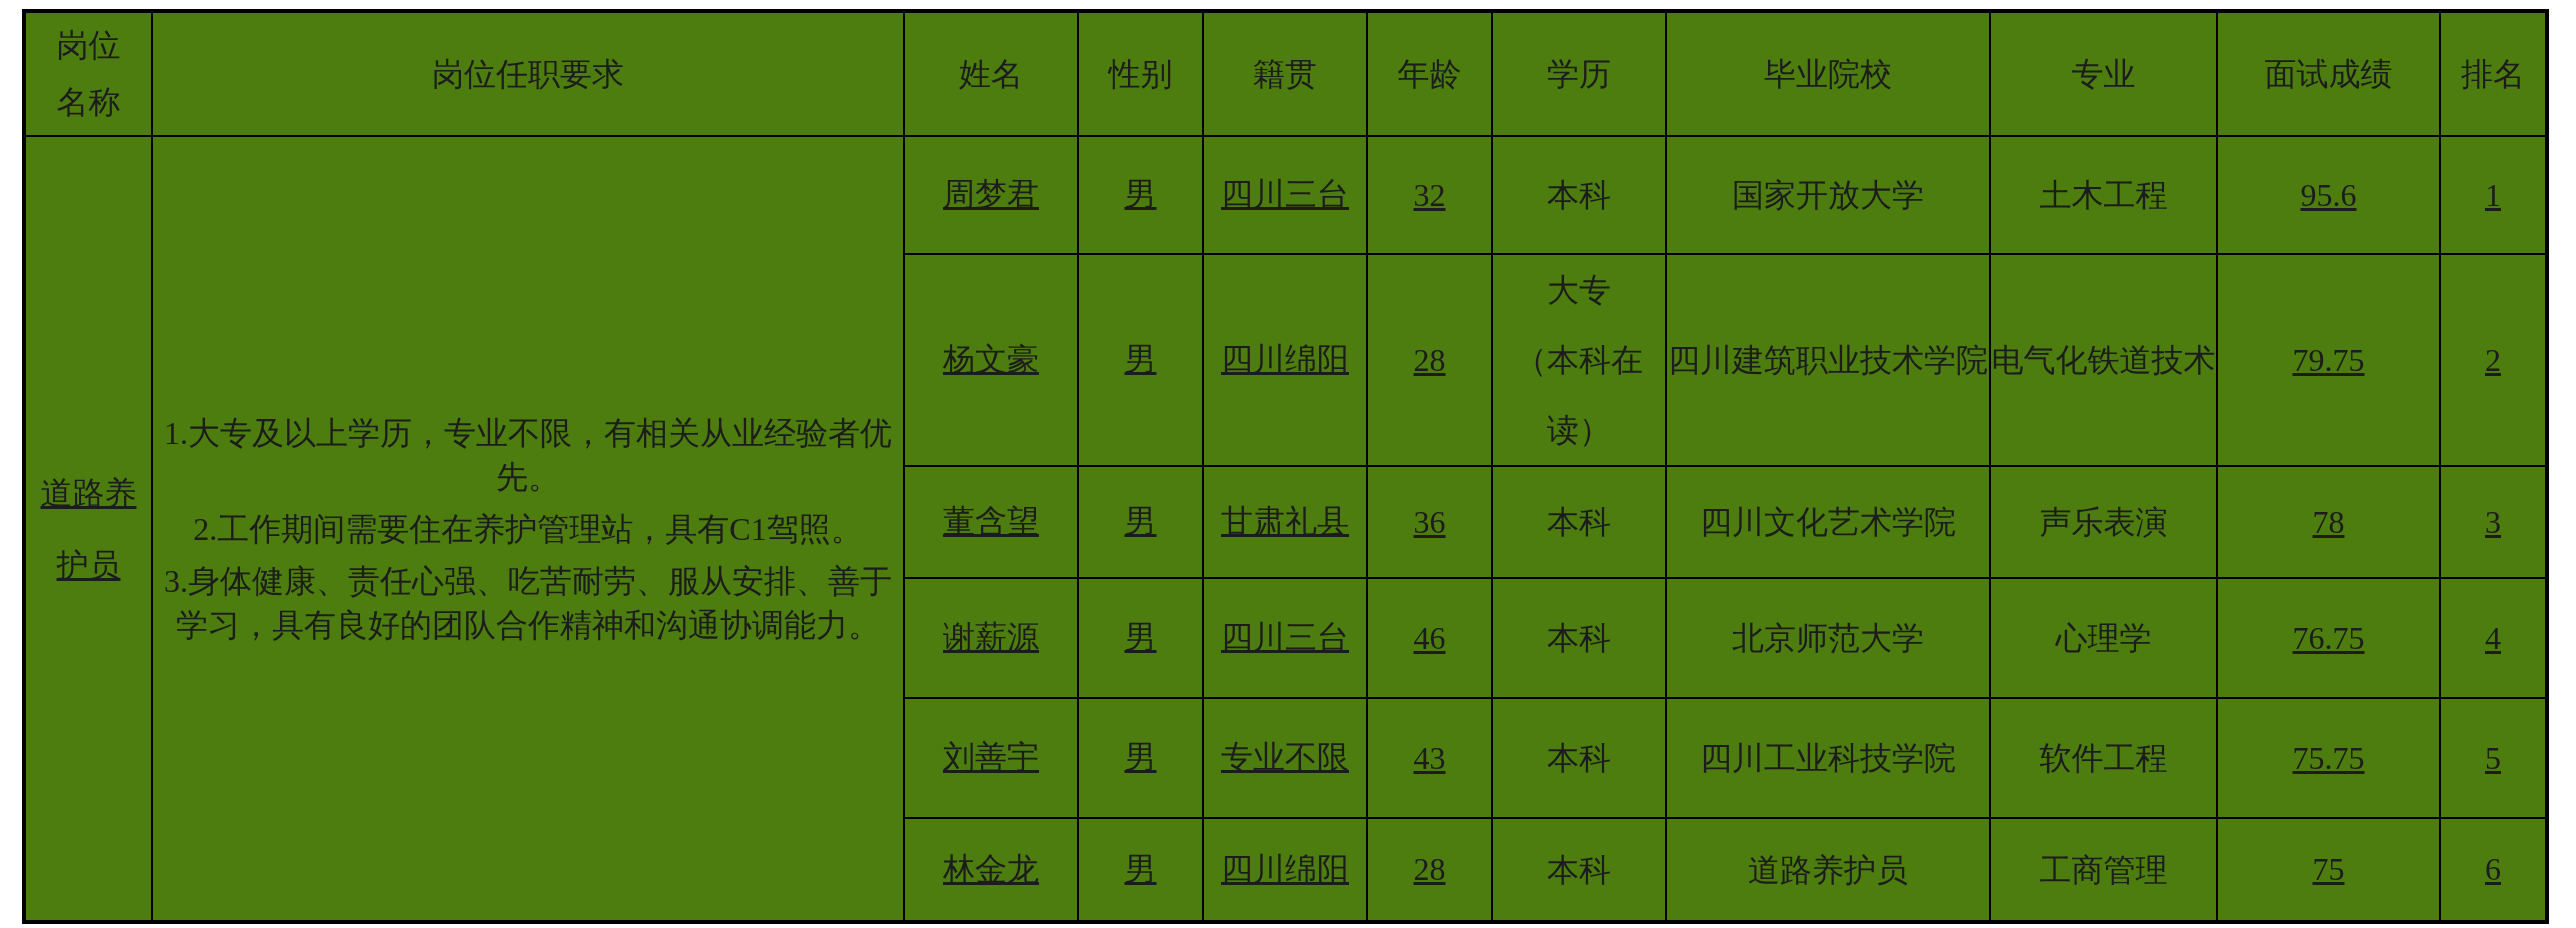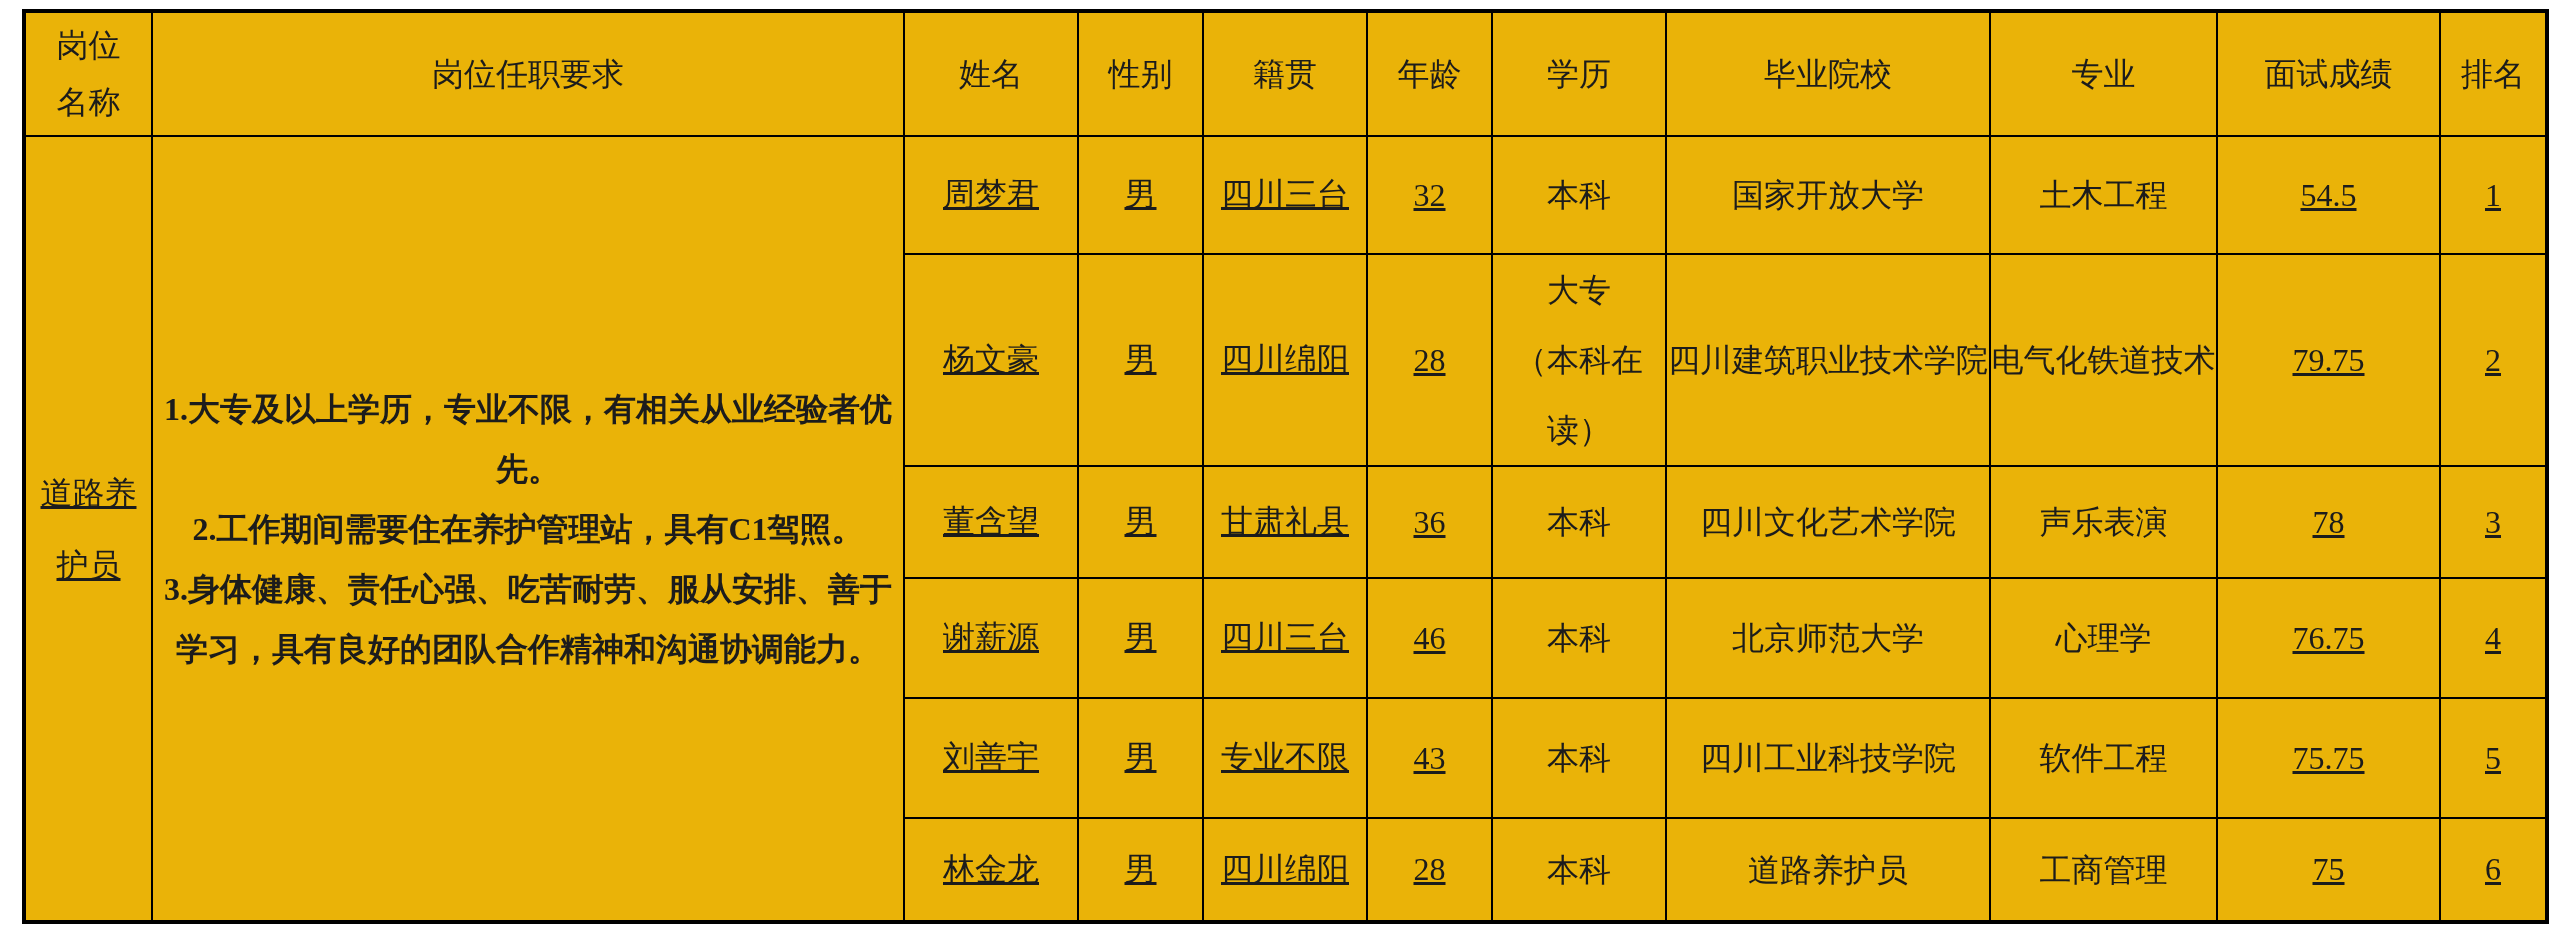--- a/index.html
+++ b/index.html
@@ -14,21 +14,21 @@
   }
   .page {
     padding: 9px 22px;
     box-sizing: border-box;
   }
   table.sheet {
     border-collapse: collapse;
     table-layout: fixed;
     width: 2523px;
     border: 4px solid #000;
-    background: #eab308;
+    background: #4d7c0f;
   }
   table.sheet td, table.sheet th {
     border: 2px solid #000;
     font-size: 32px;
     font-weight: normal;
     text-align: center;
     vertical-align: middle;
     padding: 0;
     overflow: hidden;
     word-break: break-all;
@@ -51,23 +51,22 @@
     padding: 0 17px;
     text-decoration: underline;
   }
   
   td.req-cell {
     text-align: left;
     vertical-align: middle;
     padding: 0 18px 0 14px;
   }
   .req-line {
-    line-height: 60px;
-    margin: 0;
-    font-weight: bold;
+    line-height: 44px;
+    margin: 8px;
   }
   
   td.c { padding: 0 8px; text-decoration: underline; }
   td.edu   { padding: 0 17px; line-height: 70px; white-space: pre-line; }
   td.school{ padding: 0 12px; line-height: 70px; }
   td.major { padding: 0 24px; line-height: 70px; }
 </style>
 </head>
 <body>
 
@@ -109,21 +108,21 @@
         <p class="req-line">2.工作期间需要住在养护管理站，具有C1驾照。</p>
         <p class="req-line">3.身体健康、责任心强、吃苦耐劳、服从安排、善于学习，具有良好的团队合作精神和沟通协调能力。</p>
       </td>
       <td class="c">周梦君</td>
       <td class="c">男</td>
       <td class="c">四川三台</td>
       <td class="c">32</td>
       <td class="edu">本科</td>
       <td class="school">国家开放大学</td>
       <td class="major">土木工程</td>
-      <td class="c">54.5</td>
+      <td class="c">95.6</td>
       <td class="c">1</td>
     </tr>
 
     <tr class="r2">
       <td class="c">杨文豪</td>
       <td class="c">男</td>
       <td class="c">四川绵阳</td>
       <td class="c">28</td>
       <td class="edu">大专
 （本科在读）</td>

